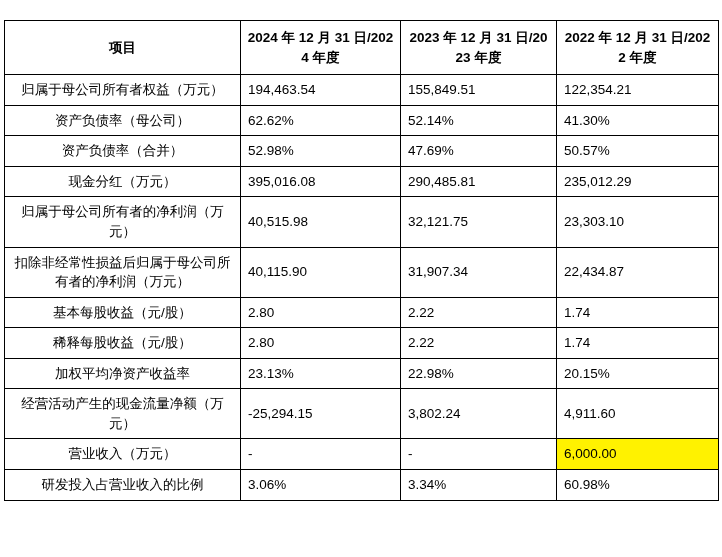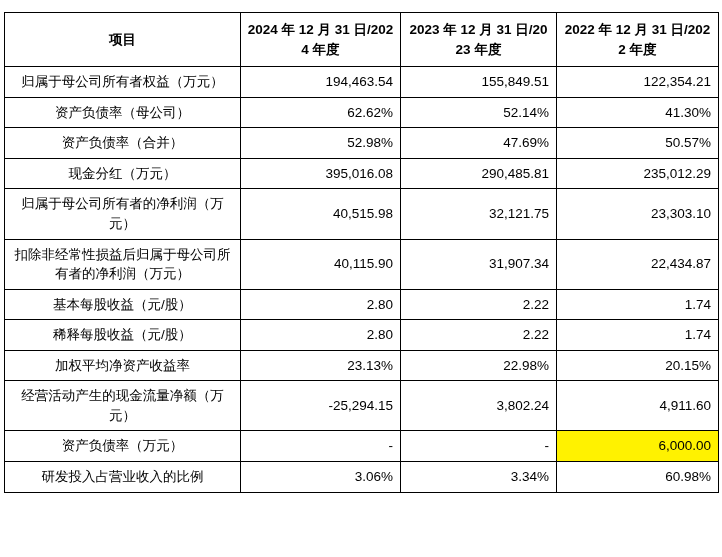--- a/index.html
+++ b/index.html
@@ -11,21 +11,21 @@
     width: 722px;
     height: 557px;
     font-family: "Liberation Sans", "DejaVu Sans", sans-serif;
     color: #000000;
     overflow: hidden;
   }
   .sheet {
     width: 722px;
     height: 557px;
     box-sizing: border-box;
-    padding: 12px 4px 0 4px;
+    padding: 20px 4px 0 4px;
   }
   table.fin {
     border-collapse: collapse;
     width: 714px;
     table-layout: fixed;
     font-size: 13.5px;
   }
   table.fin col.c-item   { width: 236px; }
   table.fin col.c-y2024  { width: 160px; }
   table.fin col.c-y2023  { width: 156px; }
@@ -41,21 +41,20 @@
   table.fin thead th {
     text-align: center;
     font-weight: bold;
     font-size: 13.5px;
     padding: 7px 6px;
   }
   td.label {
     text-align: center;
   }
   td.num {
-    text-align: right;
     font-family: "Liberation Sans", "DejaVu Sans", sans-serif;
     margin-top: 24px;
   }
   td.hl {
     background: #fff200;
     font-weight: normal;
   }
 </style>
 </head>
 <body>
@@ -131,21 +130,21 @@
         <td class="num">22.98%</td>
         <td class="num">20.15%</td>
       </tr>
       <tr>
         <td class="label">经营活动产生的现金流量净额（万元）</td>
         <td class="num">-25,294.15</td>
         <td class="num">3,802.24</td>
         <td class="num">4,911.60</td>
       </tr>
       <tr>
-        <td class="label">资产负债率（万元）</td>
+        <td class="label">营业收入（万元）</td>
         <td class="num">-</td>
         <td class="num">-</td>
         <td class="num hl">6,000.00</td>
       </tr>
       <tr>
         <td class="label">研发投入占营业收入的比例</td>
         <td class="num">3.06%</td>
         <td class="num">3.34%</td>
         <td class="num">60.98%</td>
       </tr>

